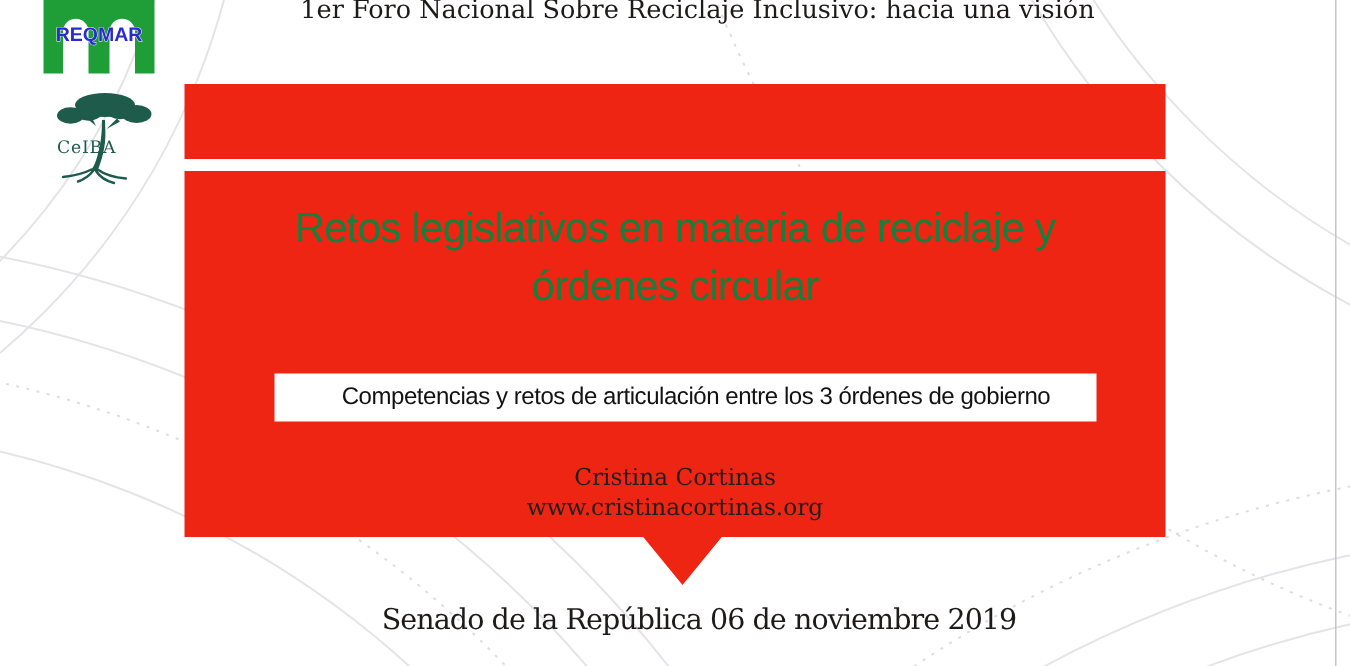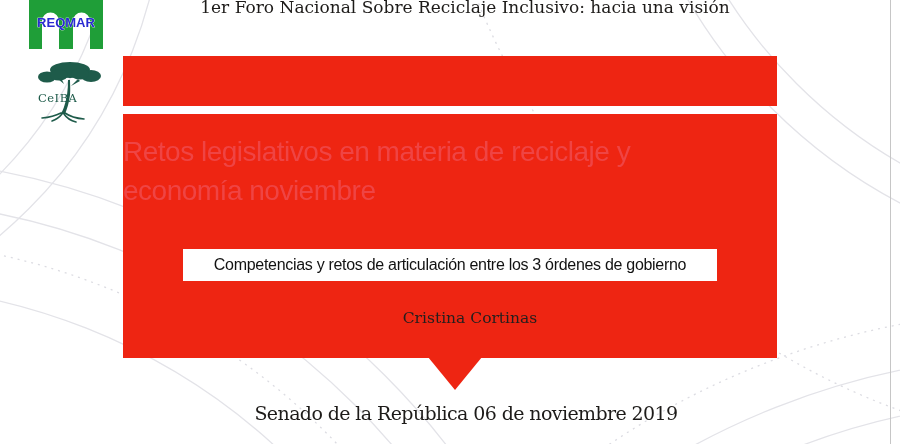--- a/index.html
+++ b/index.html
@@ -22,32 +22,32 @@
   }
   
   .reqmar-logo{left:27px;top:-9px;z-index:2;}
   .ceiba-logo{left:34px;top:60px;z-index:2;}
   
   .red-banner{left:123px;top:56px;width:654px;height:50px;background:#ee2512;z-index:2;}
   
   .title-box{left:123px;top:114px;width:654px;height:244px;background:#ee2512;z-index:2;}
   .main-title{
     left:123px;top:132px;width:654px;z-index:3;
-    text-align:left;color:#ef4444;
+    text-align:center;color:#15803d;
     font-size:28px;line-height:39px;letter-spacing:-0.5px;font-weight:400;
   }
   .subtitle-box{
     left:183px;top:249px;width:534px;height:32px;background:#ffffff;z-index:3;
     text-align:center;line-height:32px;white-space:nowrap;
-    font-size:16px;letter-spacing:-0.3px;color:#121212;
+    font-size:16px;letter-spacing:-0.3px;color:#121212;padding-left:14px;
   }
   .credit{
     left:123px;top:309px;width:654px;z-index:3;
     text-align:center;color:#231f1e;
-    font-family:"DejaVu Serif",serif;font-size:15.5px;line-height:19.5px;padding-left:20px;
+    font-family:"DejaVu Serif",serif;font-size:15.5px;line-height:19.5px;
   }
   
   .callout-pointer{
     left:428px;top:357px;width:0;height:0;z-index:3;
     border-left:27px solid transparent;border-right:27px solid transparent;
     border-top:33px solid #ee2512;
   }
   
   .footer-text{
     left:31px;top:402px;width:870px;z-index:2;
@@ -112,26 +112,27 @@
   </g>
   <text x="4" y="42" font-family="DejaVu Serif, serif" font-size="11.5" letter-spacing="0.5" fill="#1e5b4a">CeIBA</text>
 </svg>
 
 <div class="abs red-banner"></div>
 
 <div class="abs title-box"></div>
 
 <div class="abs main-title">
   <div>Retos legislativos en materia de reciclaje y</div>
-  <div>economía noviembre</div>
+  <div>órdenes circular</div>
 </div>
 
 <div class="abs subtitle-box">Competencias y retos de articulación entre los 3 órdenes de gobierno</div>
 
 <div class="abs credit">
   <div>Cristina Cortinas</div>
+  <div>www.cristinacortinas.org</div>
 </div>
 
 <div class="abs callout-pointer"></div>
 
 <div class="abs footer-text">
   <div>Senado de la República 06 de noviembre 2019</div>
 </div>
 
 </body></html>

